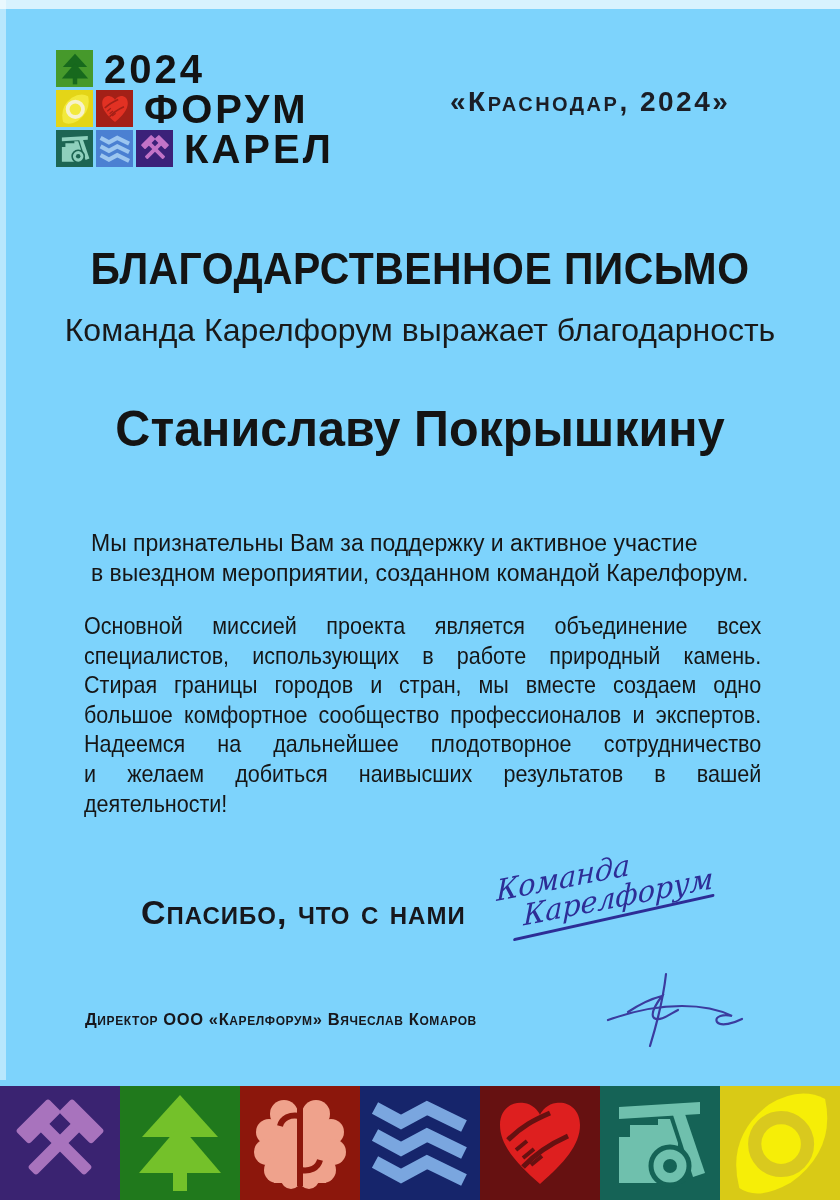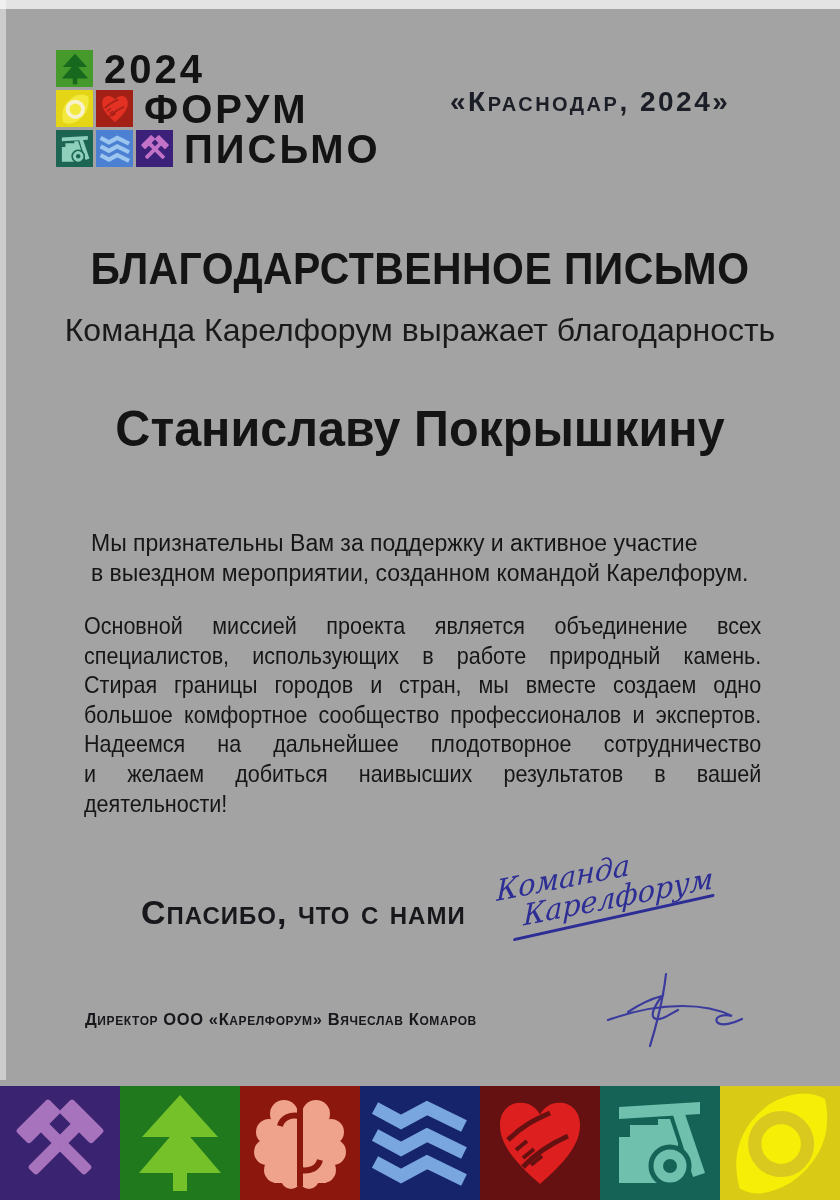--- a/index.html
+++ b/index.html
@@ -1,16 +1,16 @@
 <!DOCTYPE html>
 <html><head>
 <meta charset="utf-8">
 <style>
   html,body{margin:0;padding:0;background:#e9e7e2;}
-  .page{position:relative;width:840px;height:1200px;background:#a3a3a3;overflow:hidden;
+  .page{position:relative;width:840px;height:1200px;background:#7dd3fc;overflow:hidden;
         font-family:"Liberation Sans",sans-serif;color:#161616;}
   .scan-edge-top{position:absolute;top:0;left:0;right:0;height:9px;background:rgba(255,255,255,.7);}
   .scan-edge-left{position:absolute;top:0;left:0;bottom:120px;width:6px;background:rgba(255,255,255,.45);}
 
   
   .logo{position:absolute;left:56px;top:50px;}
   .logo-row{display:flex;align-items:center;height:37px;margin-bottom:3px;}
   .tile{width:37px;height:37px;margin-right:3px;display:flex;align-items:center;justify-content:center;flex:none;}
   .tile svg{width:32px;height:32px;display:block;}
   .logo-text{font-weight:bold;font-size:40px;line-height:36px;letter-spacing:3px;color:#131313;
@@ -149,21 +149,21 @@
       <div class="tile" style="background:#4b80d2;color:#9cc6f0">
         <svg>
             <use href="#sym-waves"></use>
           </svg>
       </div>
       <div class="tile" style="background:#3b2179;color:#c273c7">
         <svg>
             <use href="#sym-hammers"></use>
           </svg>
       </div>
-      <div class="logo-text">ПИСЬМО</div>
+      <div class="logo-text">КАРЕЛ</div>
     </div>
   </div>
 
   <div class="location">«Краснодар, 2024»</div>
 
   <div class="title">БЛАГОДАРСТВЕННОЕ ПИСЬМО</div>
   <div class="subtitle">Команда Карелфорум выражает благодарность</div>
   <div class="recipient">Станиславу Покрышкину</div>
 
   <div class="para p1">

